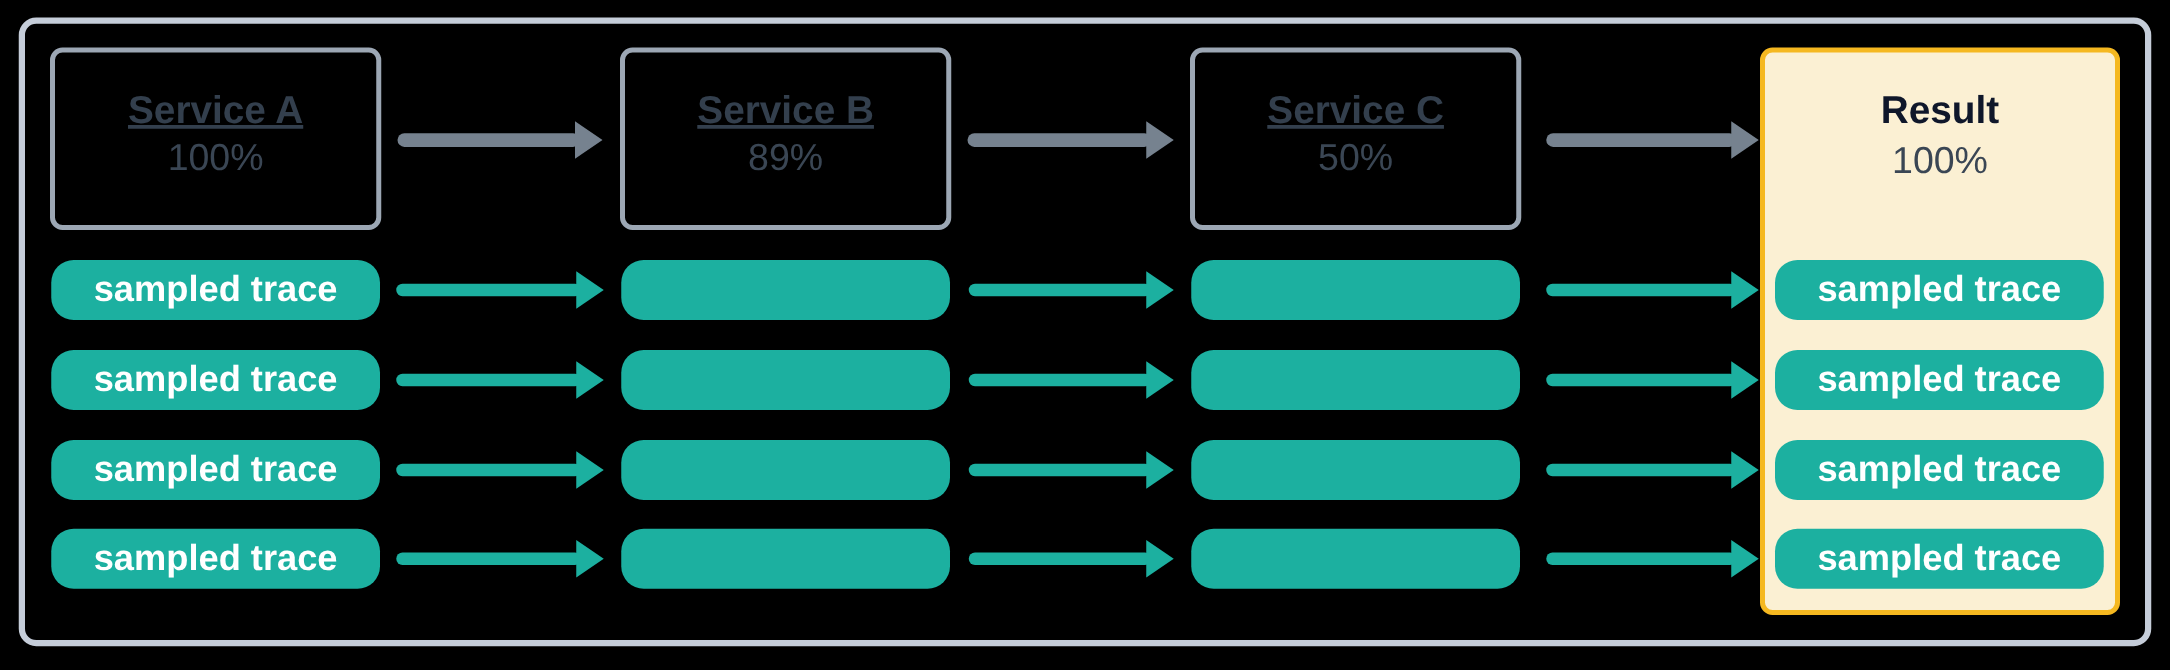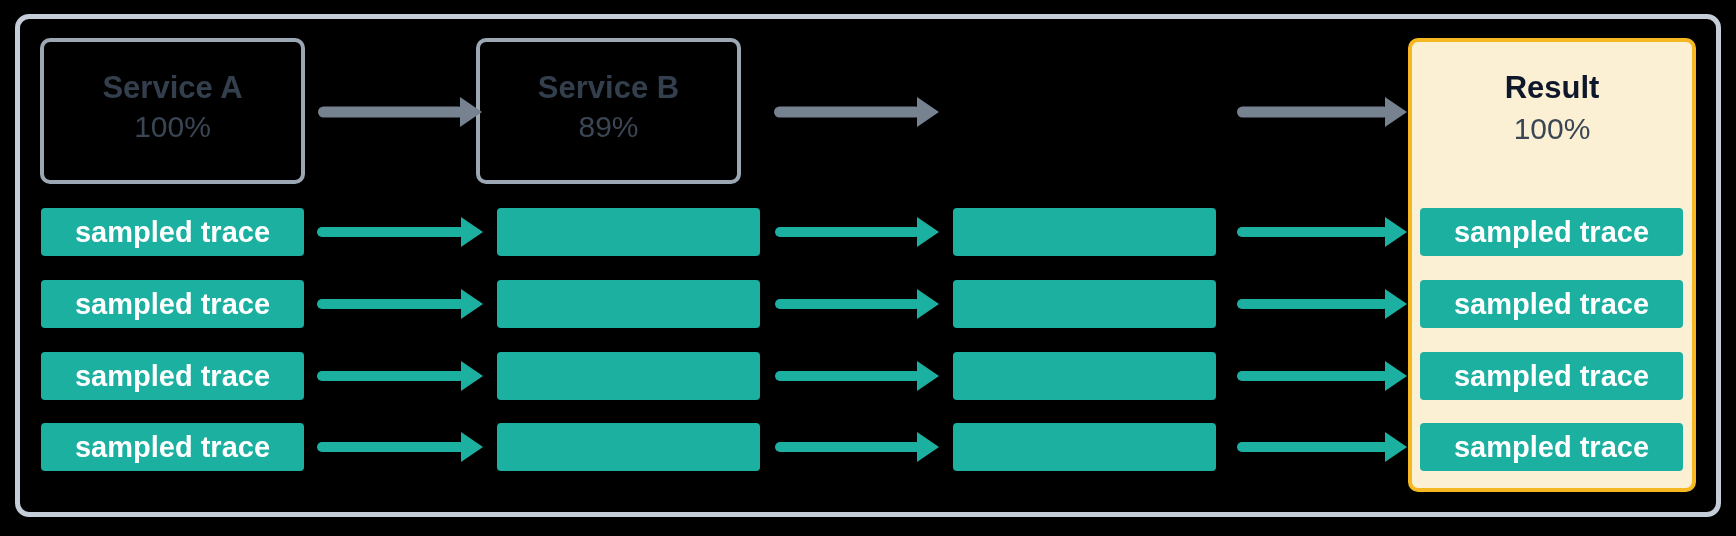--- a/index.html
+++ b/index.html
@@ -10,52 +10,52 @@
   .frame{
     position:absolute;left:15px;top:14px;width:1706px;height:503px;
     box-sizing:border-box;border:5px solid #C5CDD9;border-radius:14px;
   }
   .service-box{
     position:absolute;top:38px;width:265px;height:146px;box-sizing:border-box;
     border:4px solid #9CA7B4;border-radius:10px;
     display:flex;flex-direction:column;align-items:center;justify-content:center;
     gap:9px;padding-bottom:8px;
   }
-  .service-label{font-size:31px;font-weight:700;color:#333F4D;line-height:1;}
+  .service-label{font-size:31px;font-weight:700;color:#333F4D;line-height:1;text-decoration:underline;}
   .service-rate{font-size:30px;font-weight:400;color:#3A4654;line-height:1;}
   .result-panel{
     position:absolute;left:1408px;top:38px;width:288px;height:454px;box-sizing:border-box;
     background:#FBF0D3;border:4px solid #F5B820;border-radius:10px;
   }
   .result-head{
     display:flex;flex-direction:column;align-items:center;gap:11px;padding-top:30px;
   }
   .result-label{font-size:31px;font-weight:700;color:#0f172a;line-height:1;}
   .result-rate{font-size:30px;font-weight:400;color:#3A4654;line-height:1;}
   .pill{
     position:absolute;height:48px;width:263px;box-sizing:border-box;
-    background:#1CB0A0;border-radius:4px;color:#FFFFFF;
+    background:#1CB0A0;border-radius:18px;color:#FFFFFF;
     display:flex;align-items:center;justify-content:center;
     font-size:29px;font-weight:600;line-height:1;
   }
   .arrow{position:absolute;height:30px;}
   .arrow .shaft{
     position:absolute;left:0;right:18px;top:50%;transform:translateY(-50%);
     border-radius:6px;
   }
   .arrow .head{
     position:absolute;right:0;top:50%;transform:translateY(-50%);
     width:0;height:0;border-top:15px solid transparent;border-bottom:15px solid transparent;
   }
   .arrow.gray .shaft{height:11px;background:#76828F;}
   .arrow.gray .head{border-left:22px solid #76828F;}
   .arrow.teal .shaft{height:10px;background:#1CB0A0;}
   .arrow.teal .head{border-left:22px solid #1CB0A0;}
   
-  .box-a{left:40px;} .box-b{left:476px;} .box-c{left:952px;}
+  .box-a{left:40px;} .box-b{left:496px;} .box-c{left:952px;}
   .pill-a{left:41px;} .pill-b{left:497px;} .pill-c{left:953px;}
   
   .row-0{top:208px;} .row-1{top:280px;} .row-2{top:352px;} .row-3{top:423px;}
   
   .rrow-0{left:8px;top:166px;} .rrow-1{left:8px;top:238px;}
   .rrow-2{left:8px;top:310px;} .rrow-3{left:8px;top:381px;}
 </style>
 </head>
 <body>
 
@@ -66,20 +66,24 @@
   <div class="service-box box-a">
     <div class="service-label">Service A</div>
     <div class="service-rate">100%</div>
   </div>
 
   <div class="service-box box-b">
     <div class="service-label">Service B</div>
     <div class="service-rate">89%</div>
   </div>
 
+  <div class="service-box box-c">
+    <div class="service-label">Service C</div>
+    <div class="service-rate">50%</div>
+  </div>
 
   <div class="result-panel">
     <div class="result-head">
       <div class="result-label">Result</div>
       <div class="result-rate">100%</div>
     </div>
     <div class="pill rrow-0">sampled trace</div>
     <div class="pill rrow-1">sampled trace</div>
     <div class="pill rrow-2">sampled trace</div>
     <div class="pill rrow-3">sampled trace</div>

